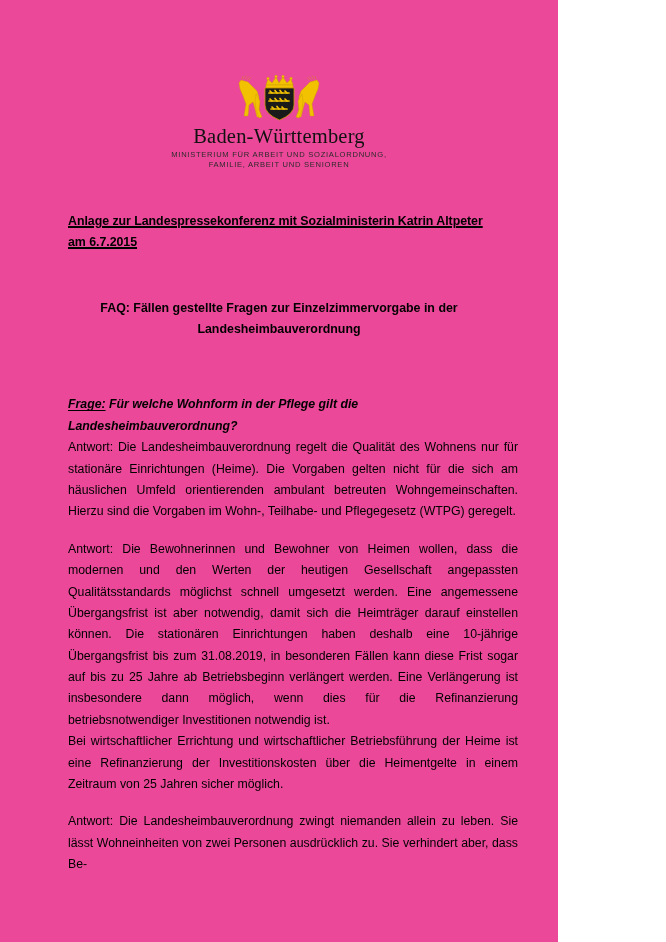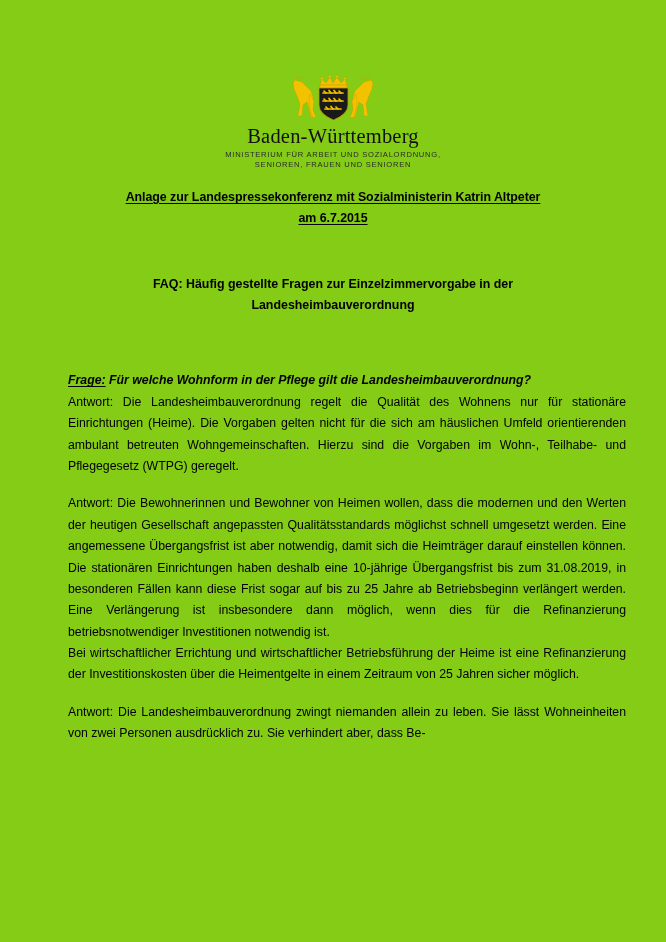--- a/index.html
+++ b/index.html
@@ -9,23 +9,23 @@
   }
   body {
     width: 666px;
     height: 942px;
     font-family: "Liberation Sans", sans-serif;
     color: #000000;
     position: relative;
     overflow: hidden;
   }
   .page {
-    width: 666px;
+    width: 558px;
     height: 942px;
-    background: #84cc16;
+    background: #ec4899;
     position: relative;
     box-sizing: border-box;
   }
 
   
   .letterhead {
     padding-top: 74px;
     text-align: center;
   }
   .crest {
@@ -49,23 +49,24 @@
     color: #2a2a2a;
     line-height: 1.42;
     margin-top: 2px;
   }
   .ministry-line.second {
     margin-top: 0px;
   }
 
   
   .title-block {
-    margin-top: 16px;
-    text-align: center;
+    margin-top: 40px;
+    text-align: left;
     padding: 0 68px;
+    text-decoration: underline;
   }
   .doc-title {
     font-size: 12.4px;
     font-weight: bold;
     line-height: 1.72;
     letter-spacing: -0.05px;
   }
   .doc-title .u {
     text-decoration: underline;
     text-underline-offset: 2px;
@@ -159,33 +160,33 @@
           <path d="M74 34 L78 38 M84 33 L88 38 M94 33 L98 38 M104 34 L108 38"></path>
         <path d="M72 54 L112 54"></path>
           <path d="M74 50 L78 54 M84 49 L88 54 M94 49 L98 54 M104 50 L108 54"></path>
         <path d="M76 70 L108 70"></path>
           <path d="M78 66 L82 70 M88 65 L92 70 M98 66 L102 70"></path>
       </g>
     </svg>
 
     <div class="state-name">Baden-Württemberg</div>
     <div class="ministry-line">MINISTERIUM FÜR ARBEIT UND SOZIALORDNUNG,</div>
-    <div class="ministry-line second">SENIOREN, FRAUEN UND SENIOREN</div>
+    <div class="ministry-line second">FAMILIE, ARBEIT UND SENIOREN</div>
   </div>
 
   <div class="title-block">
     <div class="doc-title">
       <span class="u">Anlage zur Landespressekonferenz mit Sozialministerin Katrin Altpeter</span><br>
       <span class="u">am 6.7.2015</span>
     </div>
   </div>
 
   <div class="subtitle-block">
     <div class="doc-subtitle">
-      <span>FAQ: Häufig gestellte Fragen zur Einzelzimmervorgabe in der</span><br>
+      <span>FAQ: Fällen gestellte Fragen zur Einzelzimmervorgabe in der</span><br>
       <span>Landesheimbauverordnung</span>
     </div>
   </div>
 
   <div class="body-block">
 
     <div class="qa">
       <div class="question">
         <span class="q-label">Frage:</span>
         <span>Für welche Wohnform in der Pflege gilt die Landesheimbauverordnung?</span>

